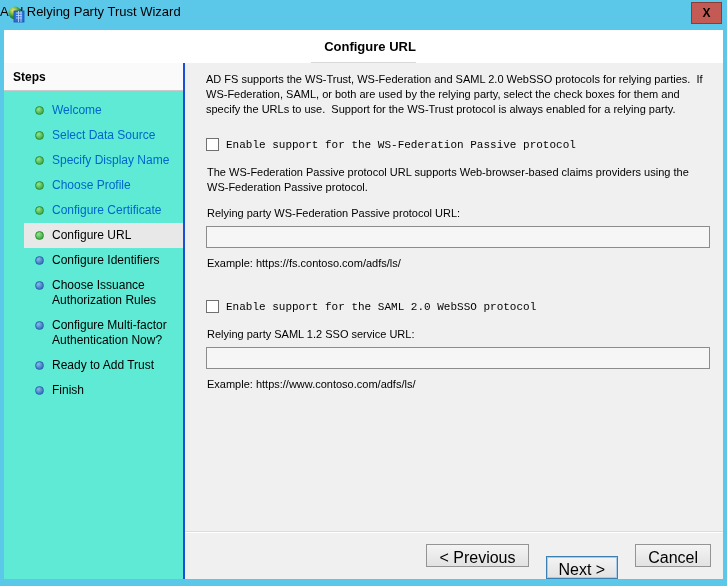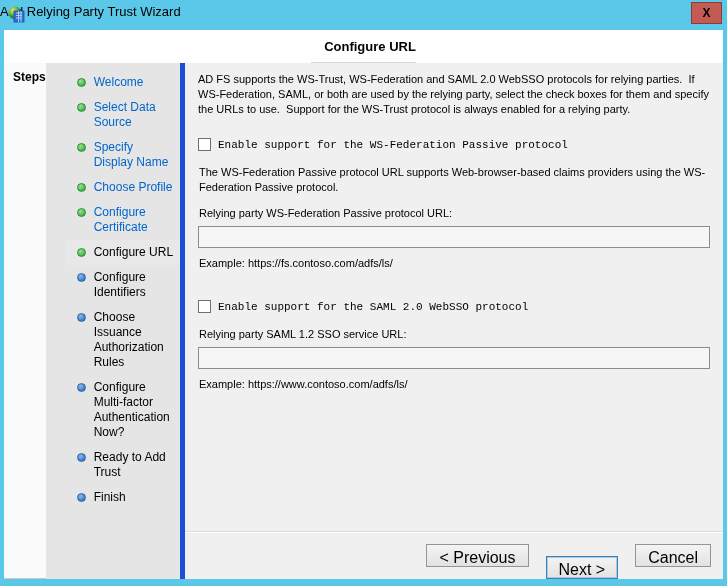--- a/index.html
+++ b/index.html
@@ -44,23 +44,23 @@
     background: #fff;
     border-bottom: 1px solid #D9D9D9;
     display: flex; align-items: center;
     padding-left: 13px;
     font-size: 13px; font-weight: 700;
   }
   .content { flex: 1; display: flex; min-height: 0; }
   
   .sidebar {
     width: 181px; flex: 0 0 181px;
-    background: #e5e5e5;
-    border-right: 5px solid #1d4ed8;
-    display: flex; flex-direction: row;
+    background: #5eead4;
+    border-right: 2px solid #1d4ed8;
+    display: flex; flex-direction: column;
   }
   .steps-header {
     background: #FAFAFA;
     border-bottom: 1px solid #C9C9C9;
     padding: 7px 0 6px 9px;
     font-size: 12px; font-weight: 700;
   }
   .steps-list { list-style: none; margin: 0; padding: 7px 0 0 0; font-size: 12px; }
   .step {
     display: flex; gap: 8px;
@@ -87,20 +87,21 @@
   .step.done .step-label { color: var(--link, #0066CC); cursor: pointer; }
   .step.current { background: var(--highlight, #E8E8E8); }
   .step.current .step-label, .step.upcoming .step-label { color: #000; }
   
   .main-col { flex: 1; display: flex; flex-direction: column; background: var(--panel, #F0F0F0); min-width: 0; }
   .main-body {
     flex: 1;
     padding: 9px 13px 0 13px;
     font-size: 11px; line-height: 15px;
     overflow: hidden;
+    margin-left: 8px;
   }
   .intro { margin: 0 0 21px 0; white-space: pre-wrap; }
   .section { margin-bottom: 29px; }
   .checkbox-row { display: flex; align-items: flex-start; gap: 7px; margin: 0 0 12px 0; font-family: Liberation Mono, monospace; }
   .checkbox {
     width: 13px; height: 13px; flex: 0 0 13px;
     background: #fff; border: 1px solid #707070;
     margin-top: 0;
   }
   .section-desc { margin: 0 0 11px 1px; white-space: pre-wrap; }

